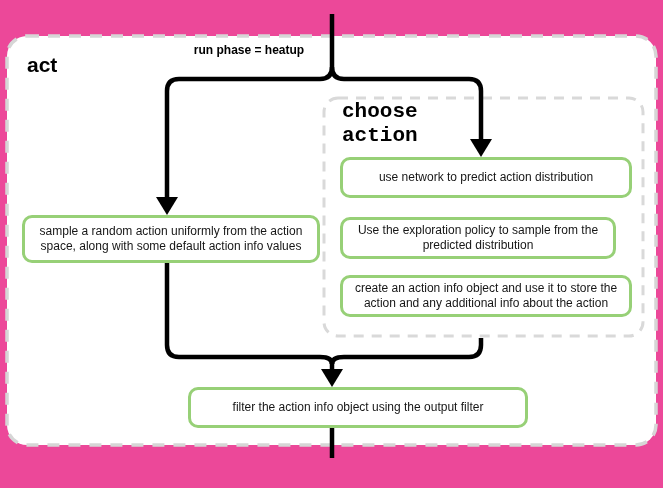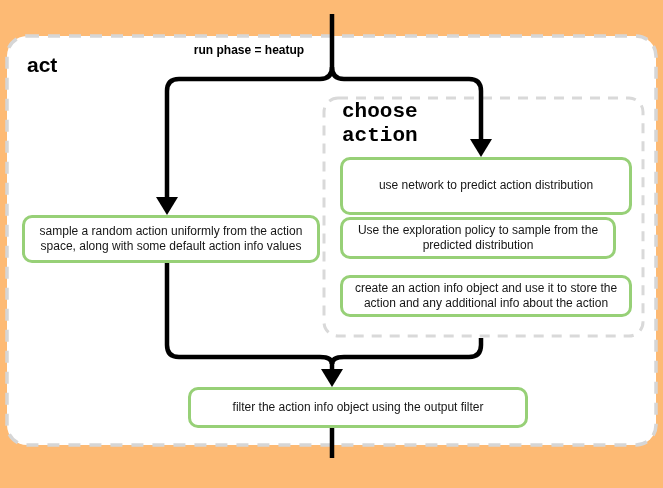--- a/index.html
+++ b/index.html
@@ -1,20 +1,20 @@
 <!DOCTYPE html>
 <html><head>
 <meta charset="utf-8">
 <style>
   html, body { margin: 0; padding: 0; background: #000; }
   .stage {
     position: relative;
     width: 663px;
     height: 488px;
-    background: #fdba74;
+    background: #ec4899;
     font-family: "Liberation Sans", sans-serif;
     overflow: hidden;
   }
   .stage svg { position: absolute; left: 0; top: 0; z-index: 1; }
   .edge { fill: none; stroke: #000000; stroke-width: 4.5; }
   .arrowhead { fill: #000000; stroke: none; }
   .outer-rect { fill: #ffffff; stroke: #d6d6d6; stroke-width: 3.5; stroke-dasharray: 12 9; }
   .group-rect { fill: none; stroke: #d9d9d9; stroke-width: 3; stroke-dasharray: 10 8; }
 
   .title {
@@ -39,21 +39,21 @@
     box-sizing: border-box;
     background: #ffffff;
     border: 3px solid #97d077;
     border-radius: 10px;
     display: flex; align-items: center; justify-content: center;
     text-align: center;
     font-size: 12px; line-height: 1.28; color: #161616;
     padding: 2px 7px;
   }
   .node.sample  { left: 22px;  top: 215px; width: 298px; height: 48px; }
-  .node.predict { left: 340px; top: 157px; width: 292px; height: 58px; }
+  .node.predict { left: 340px; top: 157px; width: 292px; height: 41px; }
   .node.explore { left: 340px; top: 217px; width: 276px; height: 42px; }
   .node.create  { left: 340px; top: 275px; width: 292px; height: 42px; }
   .node.filter  { left: 188px; top: 387px; width: 340px; height: 41px; }
 </style>
 </head>
 <body>
 
 <div class="stage">
 
   <svg width="663" height="488" viewBox="0 0 663 488">

